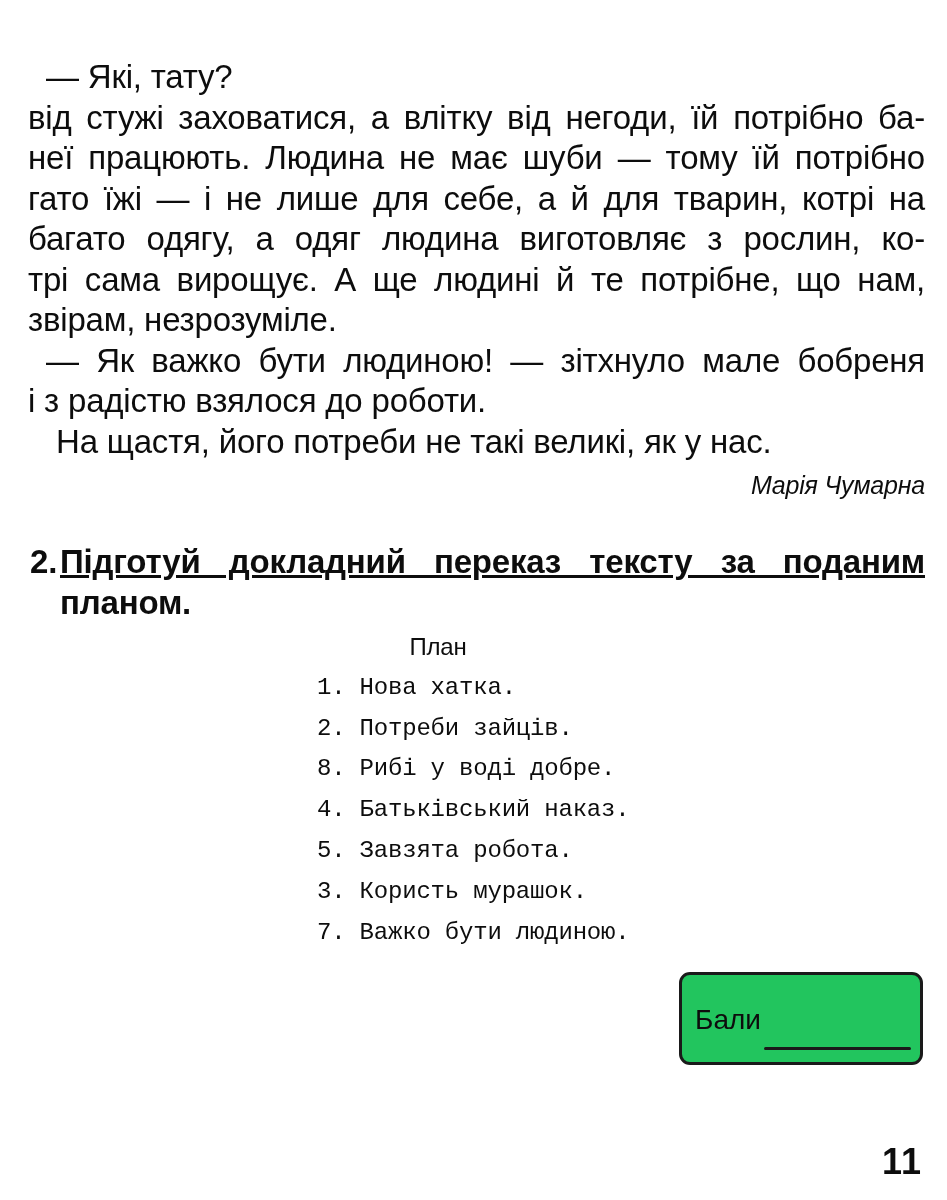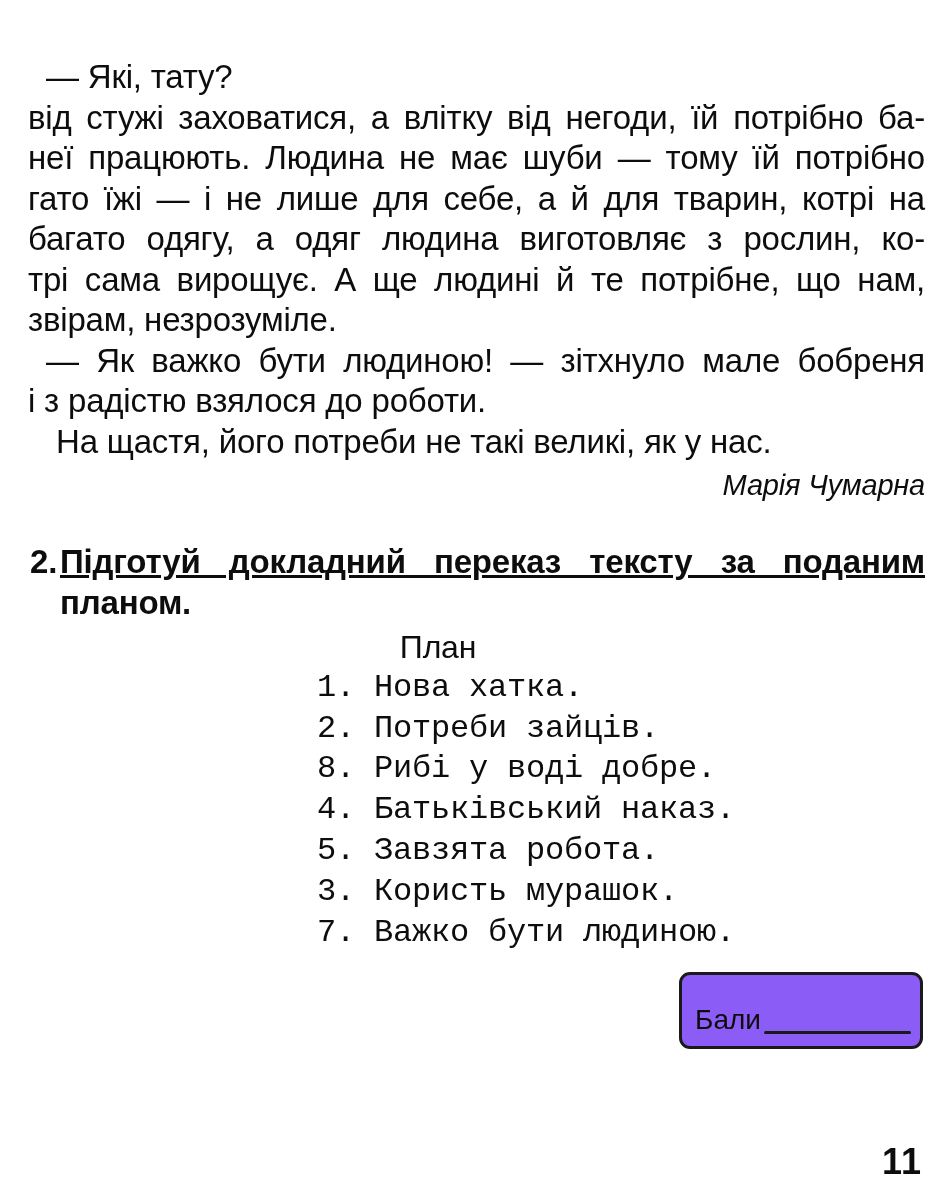--- a/index.html
+++ b/index.html
@@ -24,21 +24,21 @@
     letter-spacing: -0.2px;
   }
   .ln { height: 40.5px; white-space: nowrap; }
   .just { text-align: justify; text-align-last: justify; white-space: normal; }
   .ind { padding-left: 18px; }
   .ind2 { padding-left: 28px; }
   .author {
     height: 42px;
     padding-top: 3px;
     font-style: italic;
-    font-size: 29px;
+    font-size: 25px;
     text-align: right;
   }
   
   .task {
     position: absolute;
     left: 30px;
     top: 541px;
     width: 895px;
     display: flex;
     font-weight: 700;
@@ -47,35 +47,35 @@
     letter-spacing: -0.2px;
   }
   .task-num { width: 30px; flex: none; }
   .task-text { flex: 1; }
   
   .plan {
     position: absolute;
     left: 0;
     top: 627px;
     width: 864px;
-    font-size: 32px;
+    font-size: 24px;
     line-height: 40.8px;
     letter-spacing: -0.2px;
   }
   .plan-title { text-align: center; padding-left: 12px; }
   .plan-item { padding-left: 317px; white-space: nowrap; font-family: Liberation Mono, monospace; }
   
   .score-box {
     position: absolute;
     left: 679px;
     top: 972px;
     width: 244px;
-    height: 77px;
+    height: 93px;
     border: 3px solid #1a1a1a;
-    background: #8b5cf6;
+    background: #22c55e;
   }
   .score-label {
     position: absolute;
     left: 13px;
     top: 29px;
     font-size: 28px;
     letter-spacing: 0;
   }
   .score-line {
     position: absolute;

